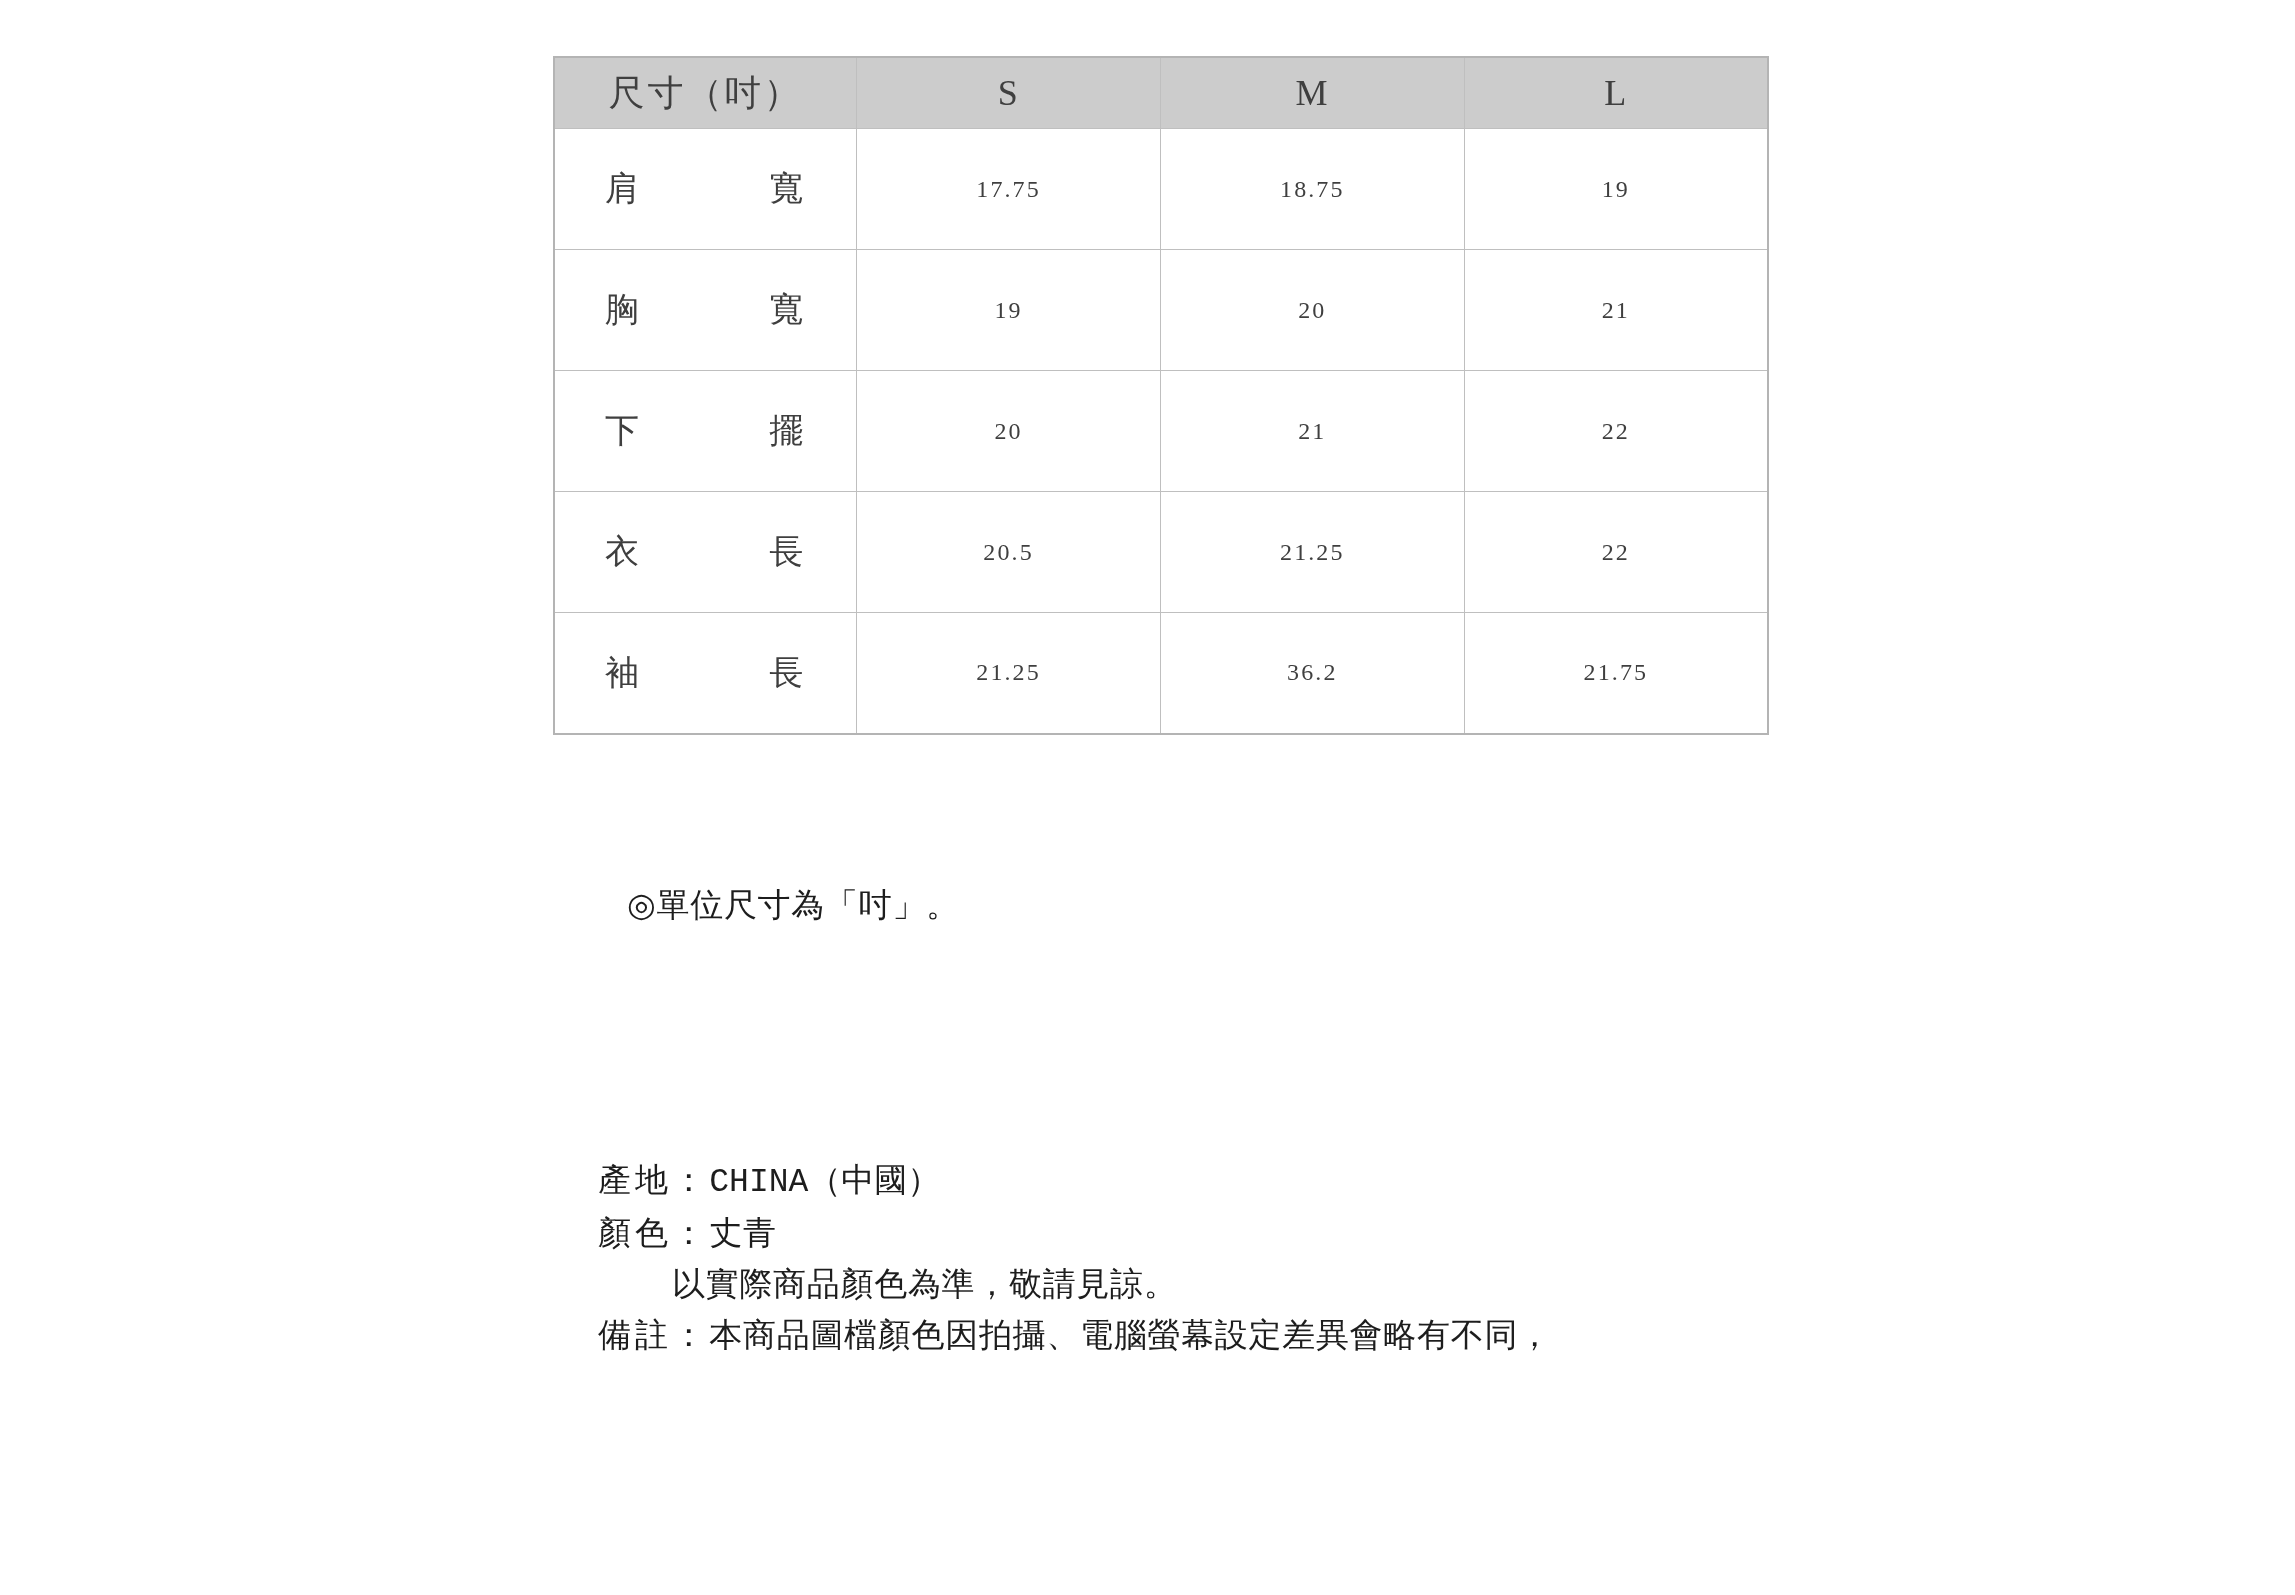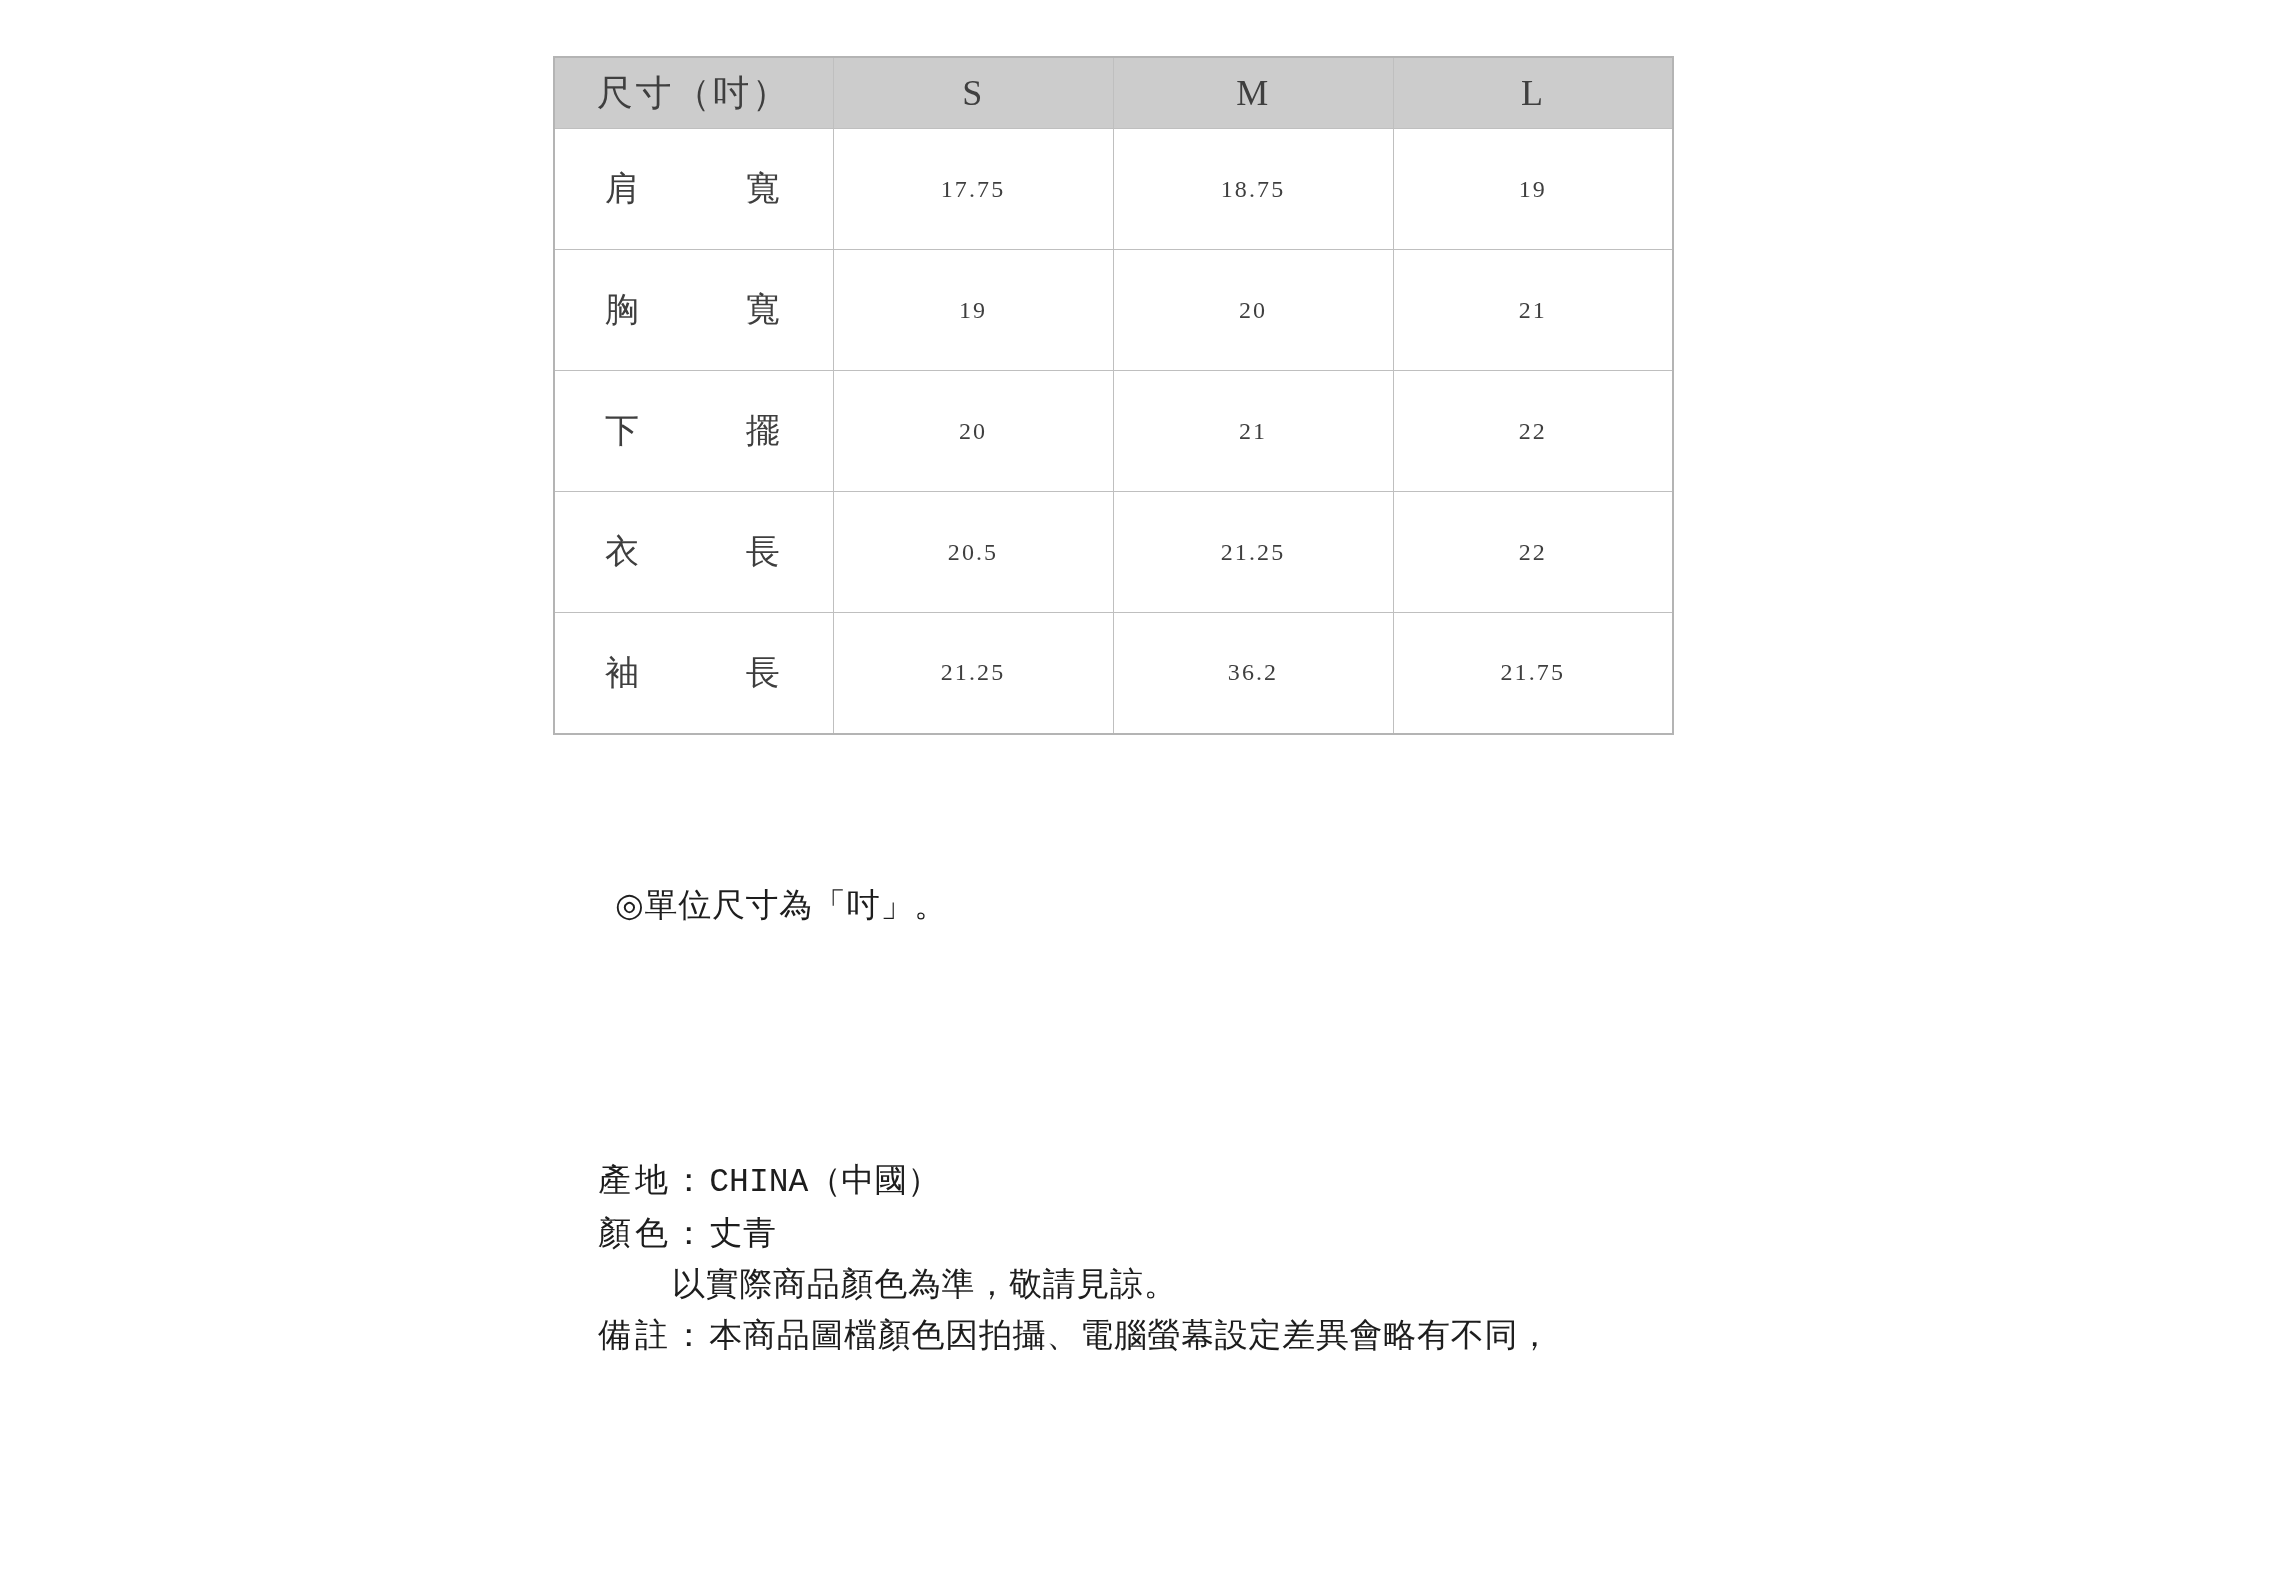--- a/index.html
+++ b/index.html
@@ -14,21 +14,21 @@
     font-family: "Liberation Serif", "DejaVu Serif", serif;
     color: #3f3f3f;
     overflow: hidden;
   }
 
   
   #size-table-wrap {
     position: absolute;
     left: 553px;
     top: 56px;
-    width: 1121px;
+    width: 1216px;
   }
   table.size-table {
     border-collapse: collapse;
     table-layout: fixed;
     width: 100%;
     border: 2.1px solid #b4b4b4;
   }
   table.size-table col.c-label { width: 279px; }
   table.size-table col.c-size  { width: 280px; }
 
@@ -69,21 +69,21 @@
   
   #notes {
     position: absolute;
     left: 615px;
     top: 887px;
     font-size: 33px;
     line-height: 1.12;
     color: #1d1d1d;
     letter-spacing: 0.7px;
   }
-  #notes .note-line { white-space: nowrap; margin-bottom: 19px; }
+  #notes .note-line { white-space: nowrap; margin-bottom: 19px; margin-left: 12px; }
   #notes .note-line.indent { padding-left: 74px; }
 
   
   #product-info {
     position: absolute;
     left: 598px;
     top: 1164px;
     font-size: 33px;
     line-height: 1.0;
     color: #1d1d1d;

